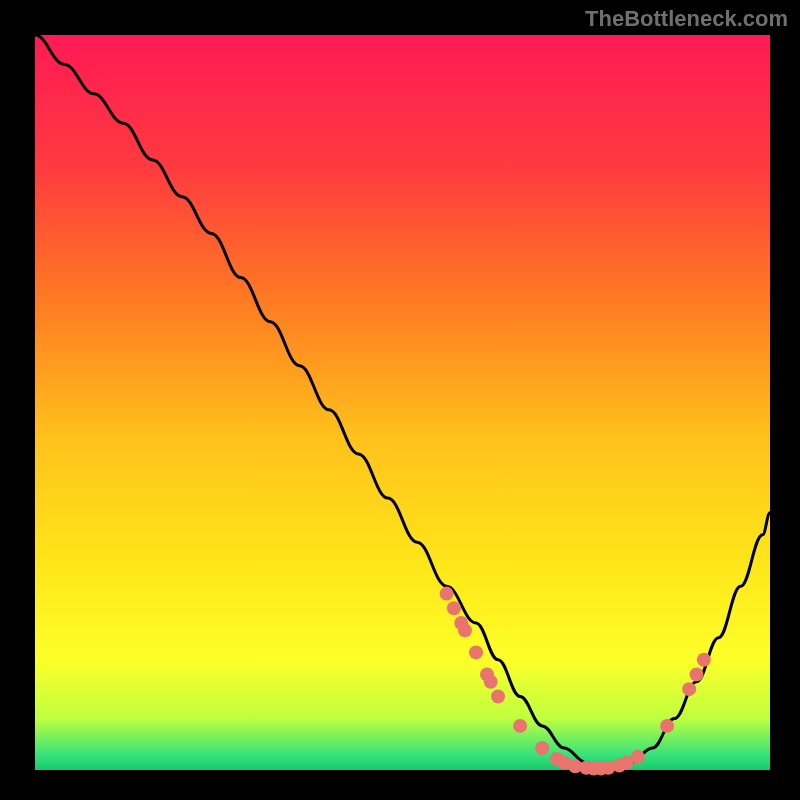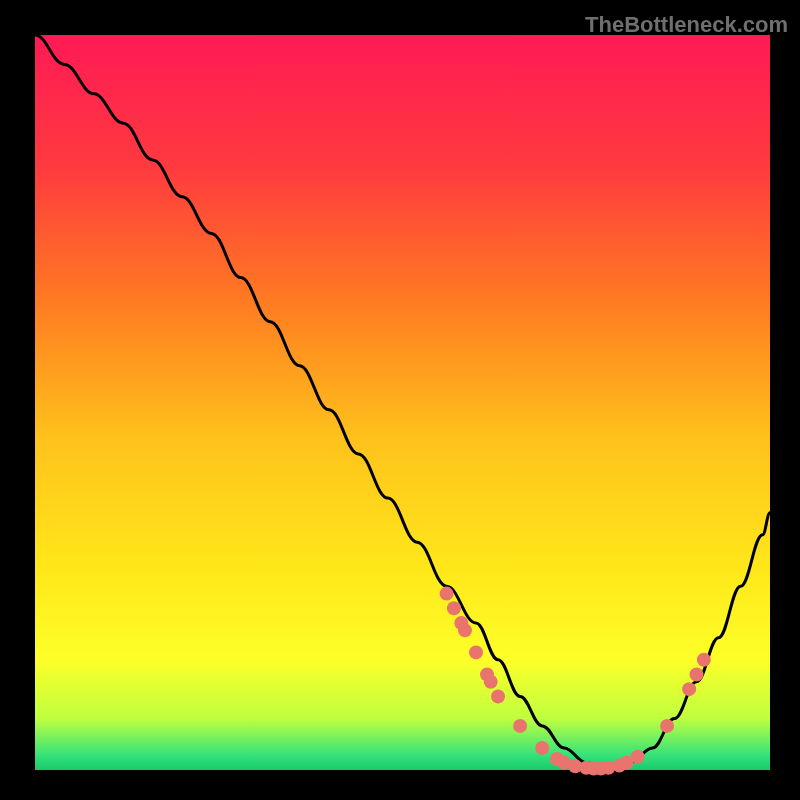--- a/index.html
+++ b/index.html
@@ -12,21 +12,21 @@
     overflow: hidden;
   }
   .frame {
     position: relative;
     width: 800px;
     height: 800px;
     background: #000000;
   }
   .watermark {
     position: absolute;
-    top: 12px;
+    top: 6px;
     right: 12px;
     color: #6f6f6f;
     font-size: 22px;
     font-weight: 600;
     z-index: 10;
   }
   svg {
     position: absolute;
     left: 0;
     top: 0;

